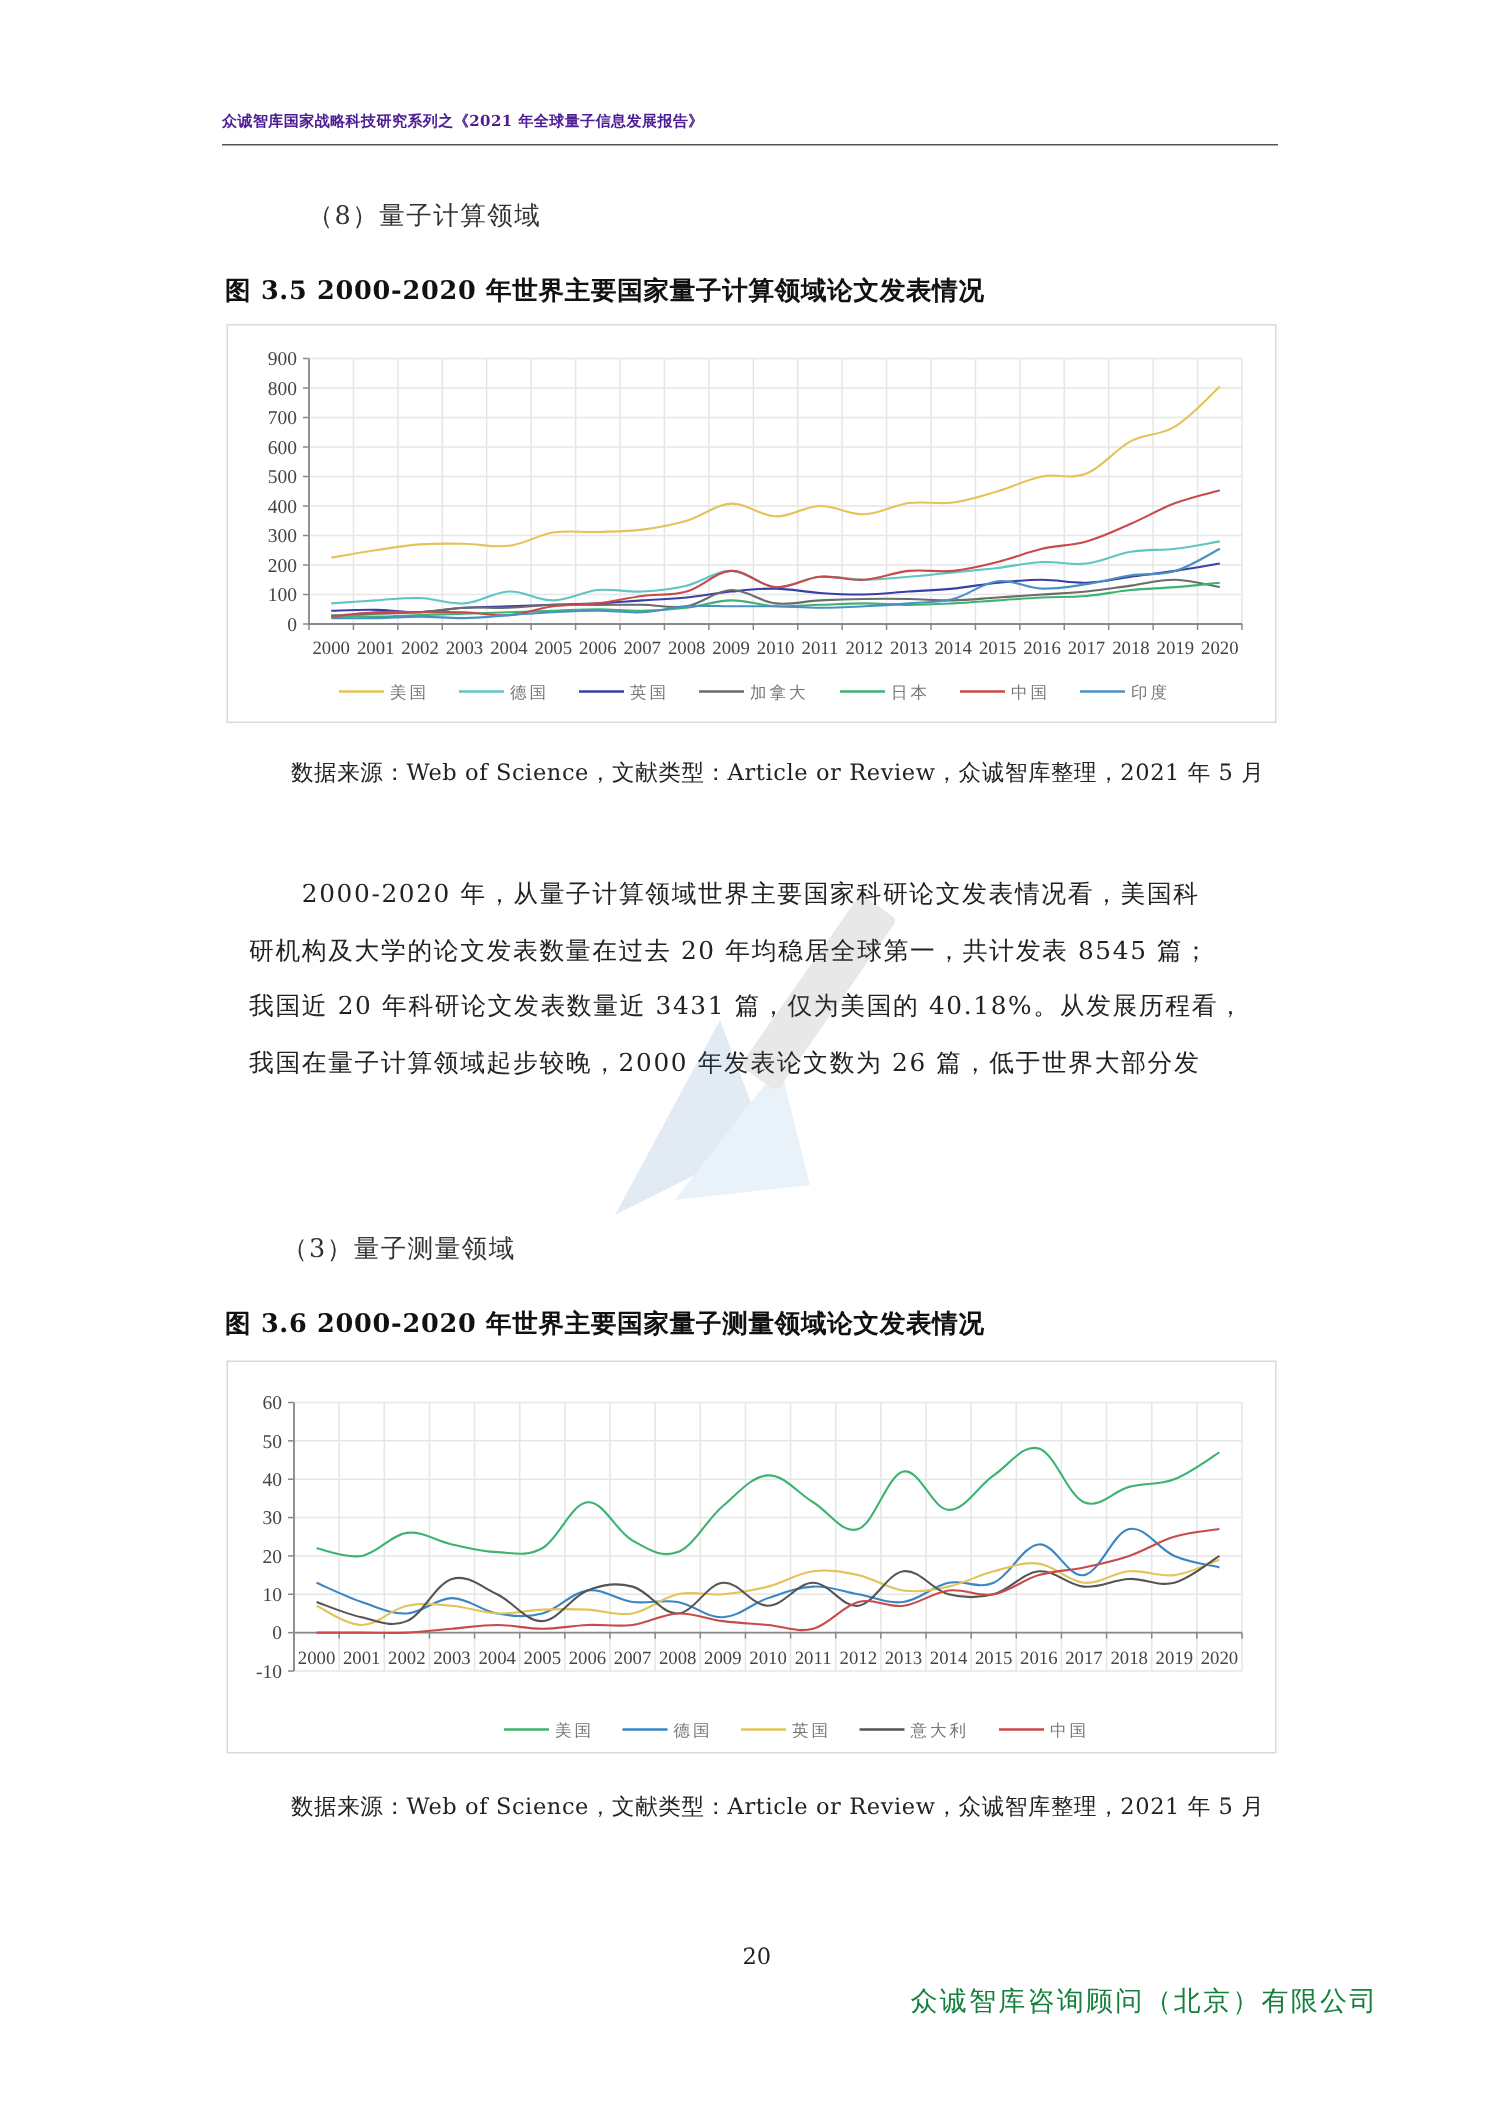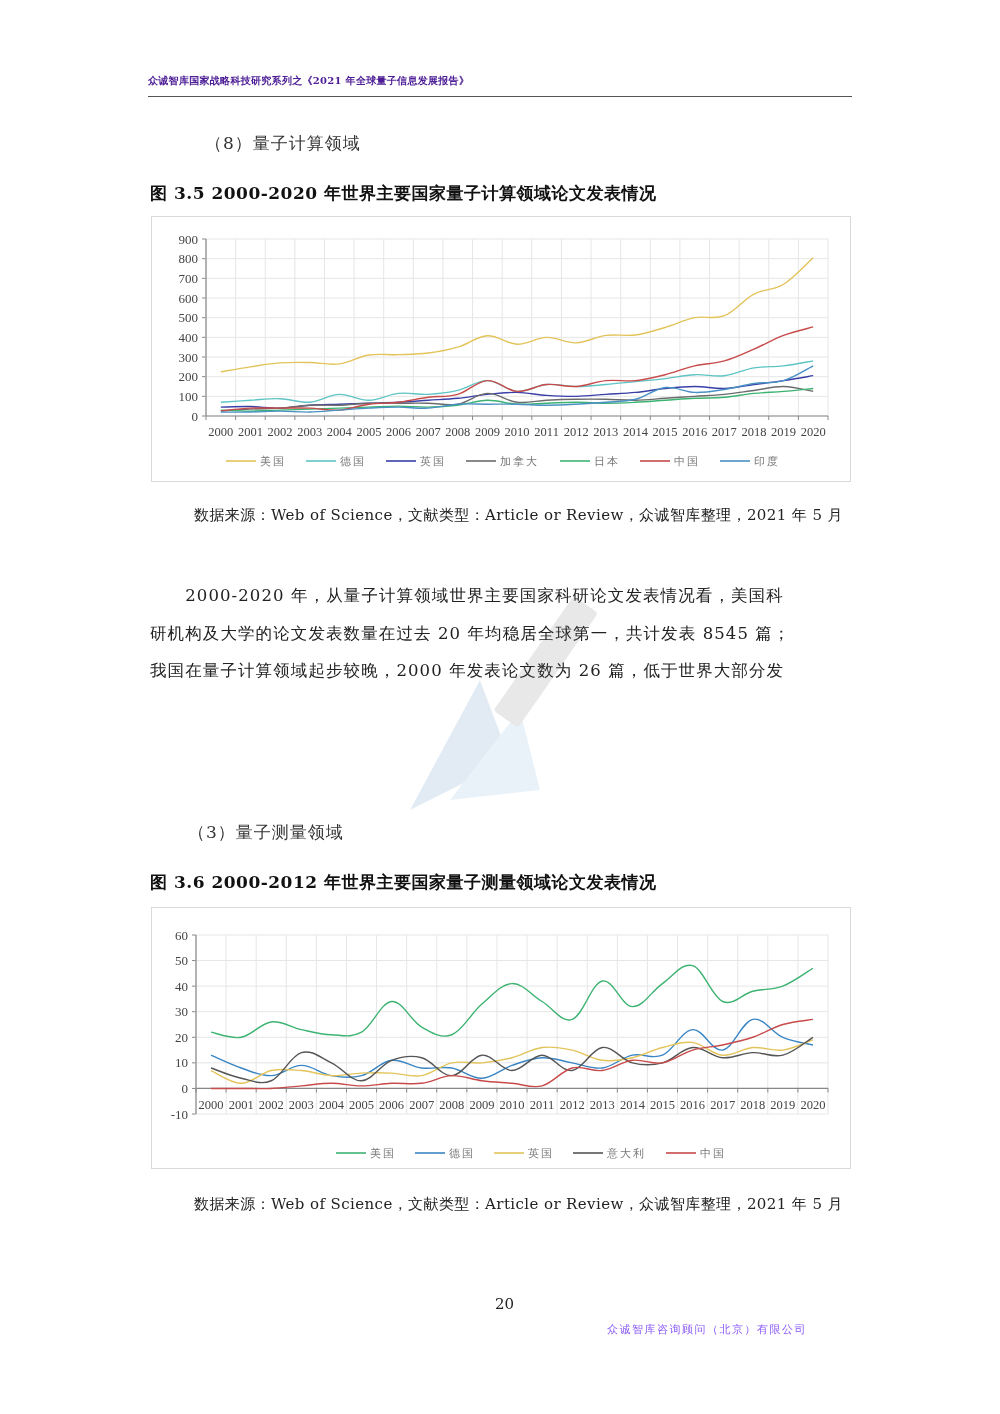--- a/index.html
+++ b/index.html
@@ -9,21 +9,21 @@
   .header { left: 148px; top: 74px; font-size: 10px; color: #4c1d95; letter-spacing: 0.3px; font-weight: bold; }
   .header-rule { left: 148px; top: 96px; width: 704px; height: 1px; background: #555; }
   .sec-heading { font-size: 17px; color: #333; letter-spacing: 1px; }
   .fig-title { font-size: 17px; font-weight: bold; color: #111; letter-spacing: 0.5px; }
   .chart-frame { border: 1px solid #d9d9d9; background: #fff; }
   .source { font-size: 15px; color: #222; letter-spacing: 0.4px; margin-left: 44px; }
   .para { left: 150px; width: 705px; font-size: 16.5px; line-height: 37.5px; color: #222;
           letter-spacing: 1.1px; font-family: "DejaVu Serif", serif; }
   .para p { margin: 0; }
   .page-num { left: 495px; top: 1295px; font-size: 15px; color: #222; }
-  .footer { left: 607px; top: 1322px; font-size: 11px; color: #8b5cf6; letter-spacing: 1.5px; text-align: right; }
+  .footer { left: 607px; top: 1322px; font-size: 18px; color: #15803d; letter-spacing: 1.5px; text-align: right; }
   .watermark { left: 390px; top: 560px; width: 260px; height: 270px; pointer-events: none; opacity: 0.13; }
   svg text { font-family: "Liberation Serif", "DejaVu Serif", serif; }
   .legend-text { font-family: "DejaVu Sans", sans-serif; }
 </style>
 </head>
 <body>
 
 <div class="abs header">众诚智库国家战略科技研究系列之《2021 年全球量子信息发展报告》</div>
 <div class="abs header-rule"></div>
 
@@ -150,38 +150,39 @@
         <line x1="488" x2="518" y1="244" y2="244" stroke="#c84a4a" stroke-width="1.6"></line>
         <text x="522" y="248" font-size="11" fill="#777" class="legend-text" letter-spacing="2">中国</text>
         <line x1="568" x2="598" y1="244" y2="244" stroke="#4a90c4" stroke-width="1.6"></line>
         <text x="602" y="248" font-size="11" fill="#777" class="legend-text" letter-spacing="2">印度</text>
       </g>
     </svg>
 </div>
 
 <div class="abs source" style="left:150px; top:506px;">数据来源：Web of Science，文献类型：Article or Review，众诚智库整理，2021 年 5 月</div>
 
-<div class="abs para" style="top:577px;">
+<div class="abs para" style="top:577px;margin-left:16px;">
   <p>　　2000-2020 年，从量子计算领域世界主要国家科研论文发表情况看，美国科</p>
   <p>研机构及大学的论文发表数量在过去 20 年均稳居全球第一，共计发表 8545 篇；</p>
+  <p>我国近 20 年科研论文发表数量近 3431 篇，仅为美国的 40.18%。从发展历程看，</p>
   <p>我国在量子计算领域起步较晚，2000 年发表论文数为 26 篇，低于世界大部分发</p>
 </div>
 
 <div class="abs watermark">
   <svg width="260" height="270" viewBox="0 0 260 270">
     <polygon points="20,250 90,120 120,200" fill="#2a6fb0"></polygon>
     <polygon points="60,240 130,150 150,230" fill="#5aa0d8"></polygon>
     <g transform="rotate(-55 150 110)" fill="#555">
       <rect x="90" y="95" width="140" height="30" rx="4"></rect>
     </g>
   </svg>
 </div>
 
 <div class="abs sec-heading" style="left:188px; top:821px;">（3）量子测量领域</div>
-<div class="abs fig-title" style="left:150px; top:871px;">图 3.6 2000-2012 年世界主要国家量子测量领域论文发表情况</div>
+<div class="abs fig-title" style="left:150px; top:871px;">图 3.6 2000-2020 年世界主要国家量子测量领域论文发表情况</div>
 
 <div class="abs chart-frame" style="left:151px; top:907px; width:698px; height:260px;">
   <svg id="chart2" width="698" height="260">
       <line x1="44" x2="676" y1="206" y2="206" stroke="#e6e6e6" stroke-width="1"></line>
       <line x1="40" x2="44" y1="206" y2="206" stroke="#888" stroke-width="1"></line>
       <text x="36" y="210.5" text-anchor="end" font-size="13" fill="#444">-10</text>
       <line x1="44" x2="676" y1="180.42857142857144" y2="180.42857142857144" stroke="#e6e6e6" stroke-width="1"></line>
       <line x1="40" x2="44" y1="180.42857142857144" y2="180.42857142857144" stroke="#888" stroke-width="1"></line>
       <text x="36" y="184.92857142857144" text-anchor="end" font-size="13" fill="#444">0</text>
       <line x1="44" x2="676" y1="154.85714285714286" y2="154.85714285714286" stroke="#e6e6e6" stroke-width="1"></line>

